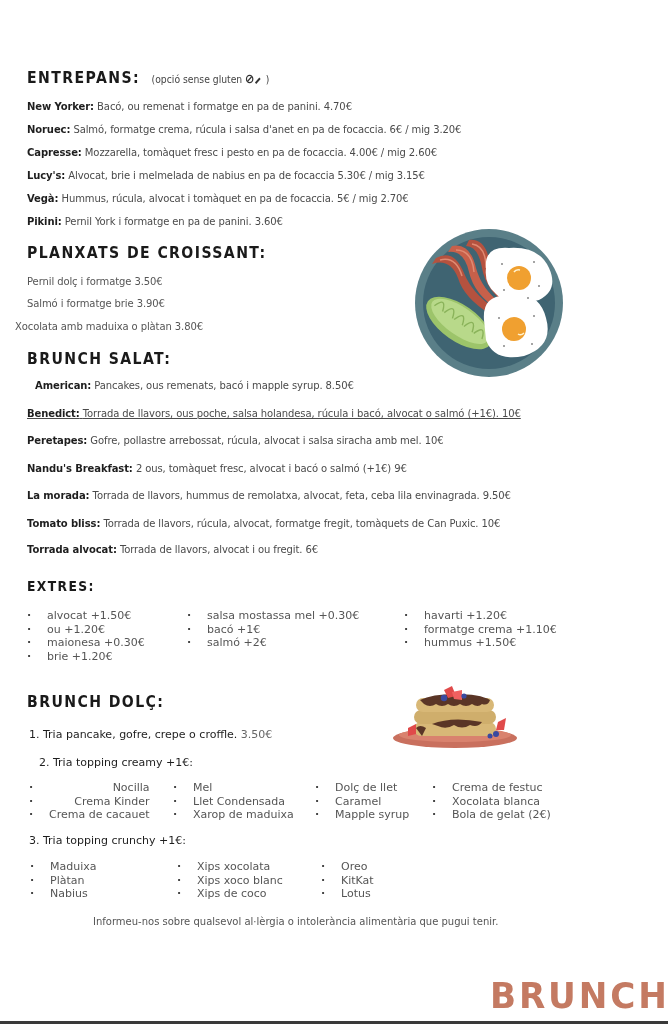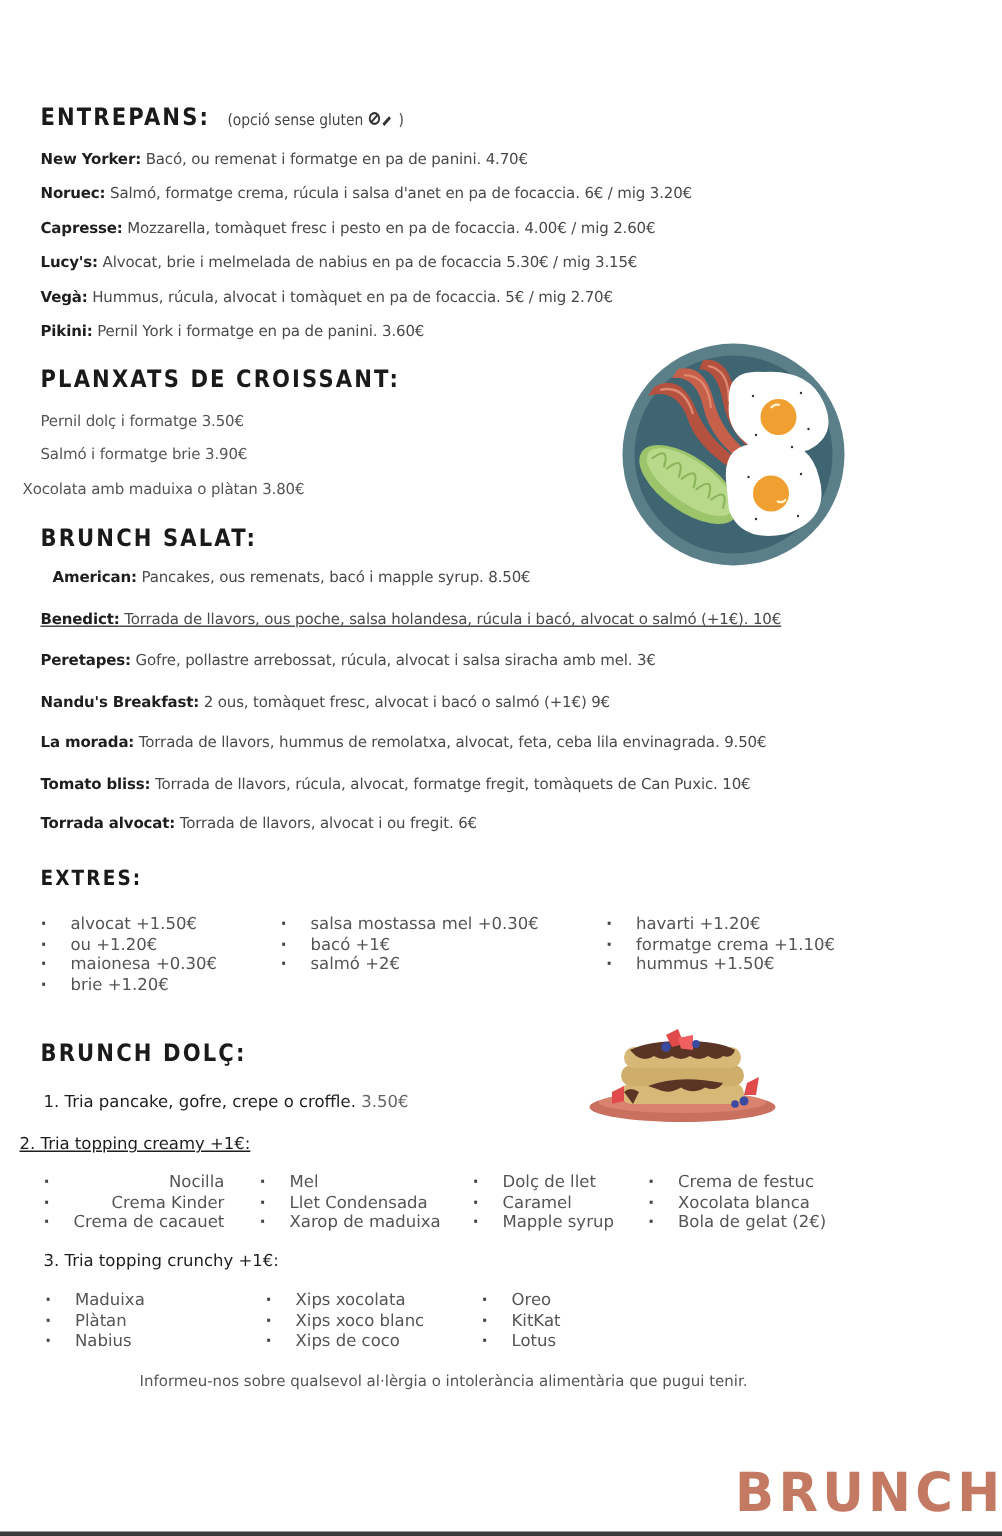--- a/index.html
+++ b/index.html
@@ -94,21 +94,21 @@
       <circle cx="120" cy="88" r="0.8"></circle>
         <circle cx="118" cy="116" r="0.8"></circle>
         <circle cx="90" cy="118" r="0.8"></circle>
     </g>
   </svg>
 </div>
 
 <div class="abs heading" style="left:27px; top:349px;">BRUNCH SALAT:</div>
 <div class="abs line" style="left:19px; top:380px;margin-left:16px;"><b>American:</b> <span>Pancakes, ous remenats, bacó i mapple syrup. 8.50€</span></div>
 <div class="abs line" style="left:27px; top:408px;text-decoration:underline;"><b>Benedict:</b> <span>Torrada de llavors, ous poche, salsa holandesa, rúcula i bacó, alvocat o salmó (+1€). 10€</span></div>
-<div class="abs line" style="left:27px; top:435px;"><b>Peretapes:</b> <span>Gofre, pollastre arrebossat, rúcula, alvocat i salsa siracha amb mel. 3€</span></div>
+<div class="abs line" style="left:27px; top:435px;"><b>Peretapes:</b> <span>Gofre, pollastre arrebossat, rúcula, alvocat i salsa siracha amb mel. 10€</span></div>
 <div class="abs line" style="left:27px; top:463px;"><b>Nandu's Breakfast:</b> <span>2 ous, tomàquet fresc, alvocat i bacó o salmó (+1€) 9€</span></div>
 <div class="abs line" style="left:27px; top:490px;"><b>La morada:</b> <span>Torrada de llavors, hummus de remolatxa, alvocat, feta, ceba lila envinagrada. 9.50€</span></div>
 <div class="abs line" style="left:27px; top:518px;"><b>Tomato bliss:</b> <span>Torrada de llavors, rúcula, alvocat, formatge fregit, tomàquets de Can Puxic. 10€</span></div>
 <div class="abs line" style="left:27px; top:544px;"><b>Torrada alvocat:</b> <span>Torrada de llavors, alvocat i ou fregit. 6€</span></div>
 
 <div class="abs heading" style="left:27px; top:578px; font-size:14px;">EXTRES:</div>
 <ul class="abs bullet-list" style="left:25px; top:609px;">
   <li>alvocat  +1.50€</li>
   <li>ou  +1.20€</li>
   <li>maionesa  +0.30€</li>
@@ -145,21 +145,21 @@
     <circle cx="104" cy="48" r="3" fill="#3a4aa0"></circle>
     <circle cx="98" cy="50" r="2.5" fill="#3a4aa0"></circle>
     <path d="M16 42 L24 38 L24 48 L16 50 Z" fill="#e04a4a"></path>
   </svg>
 </div>
 
 <div class="abs step" style="left:29px; top:728px;">
   <span>1. Tria pancake, gofre, crepe o croffle.</span>
   <span class="price">3.50€</span>
 </div>
-<div class="abs step" style="left:13px; top:756px;text-decoration:underline;">2. Tria topping creamy +1€:</div>
+<div class="abs step" style="left:39px; top:756px;">2. Tria topping creamy +1€:</div>
 
 <ul class="abs bullet-list" style="left:27px; top:781px;text-align:right;">
   <li>Nocilla</li>
   <li>Crema Kinder</li>
   <li>Crema de cacauet</li>
 </ul>
 <ul class="abs bullet-list" style="left:171px; top:781px;">
   <li>Mel</li>
   <li>Llet Condensada</li>
   <li>Xarop de maduixa</li>

